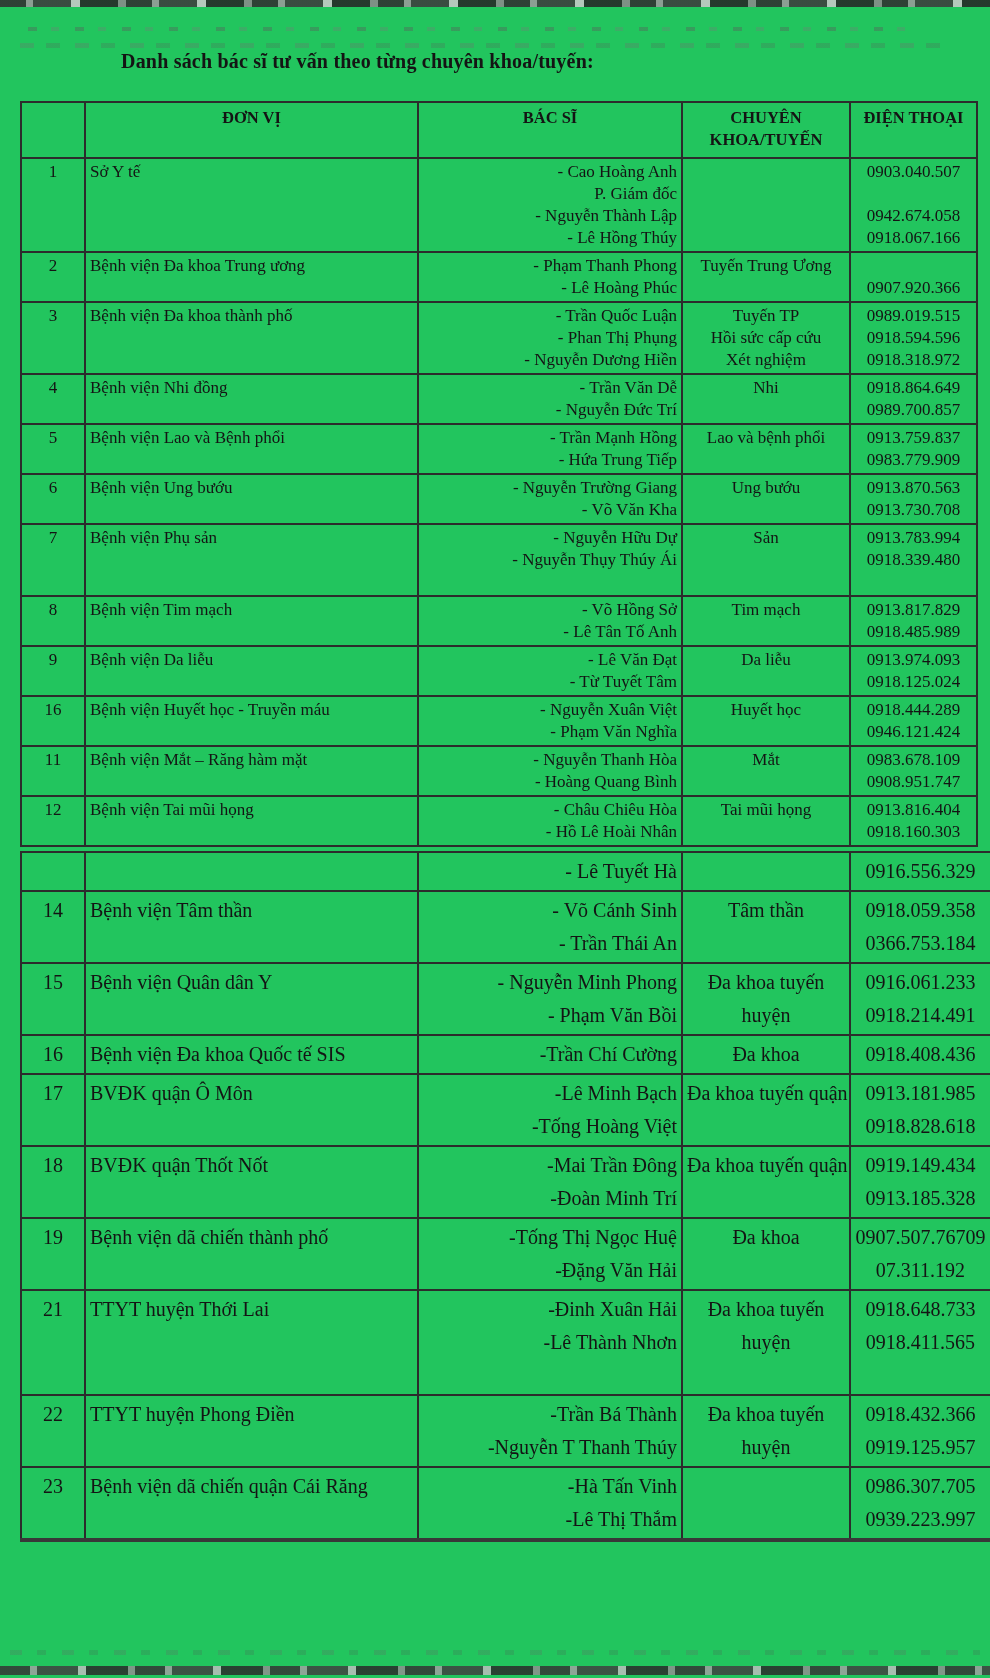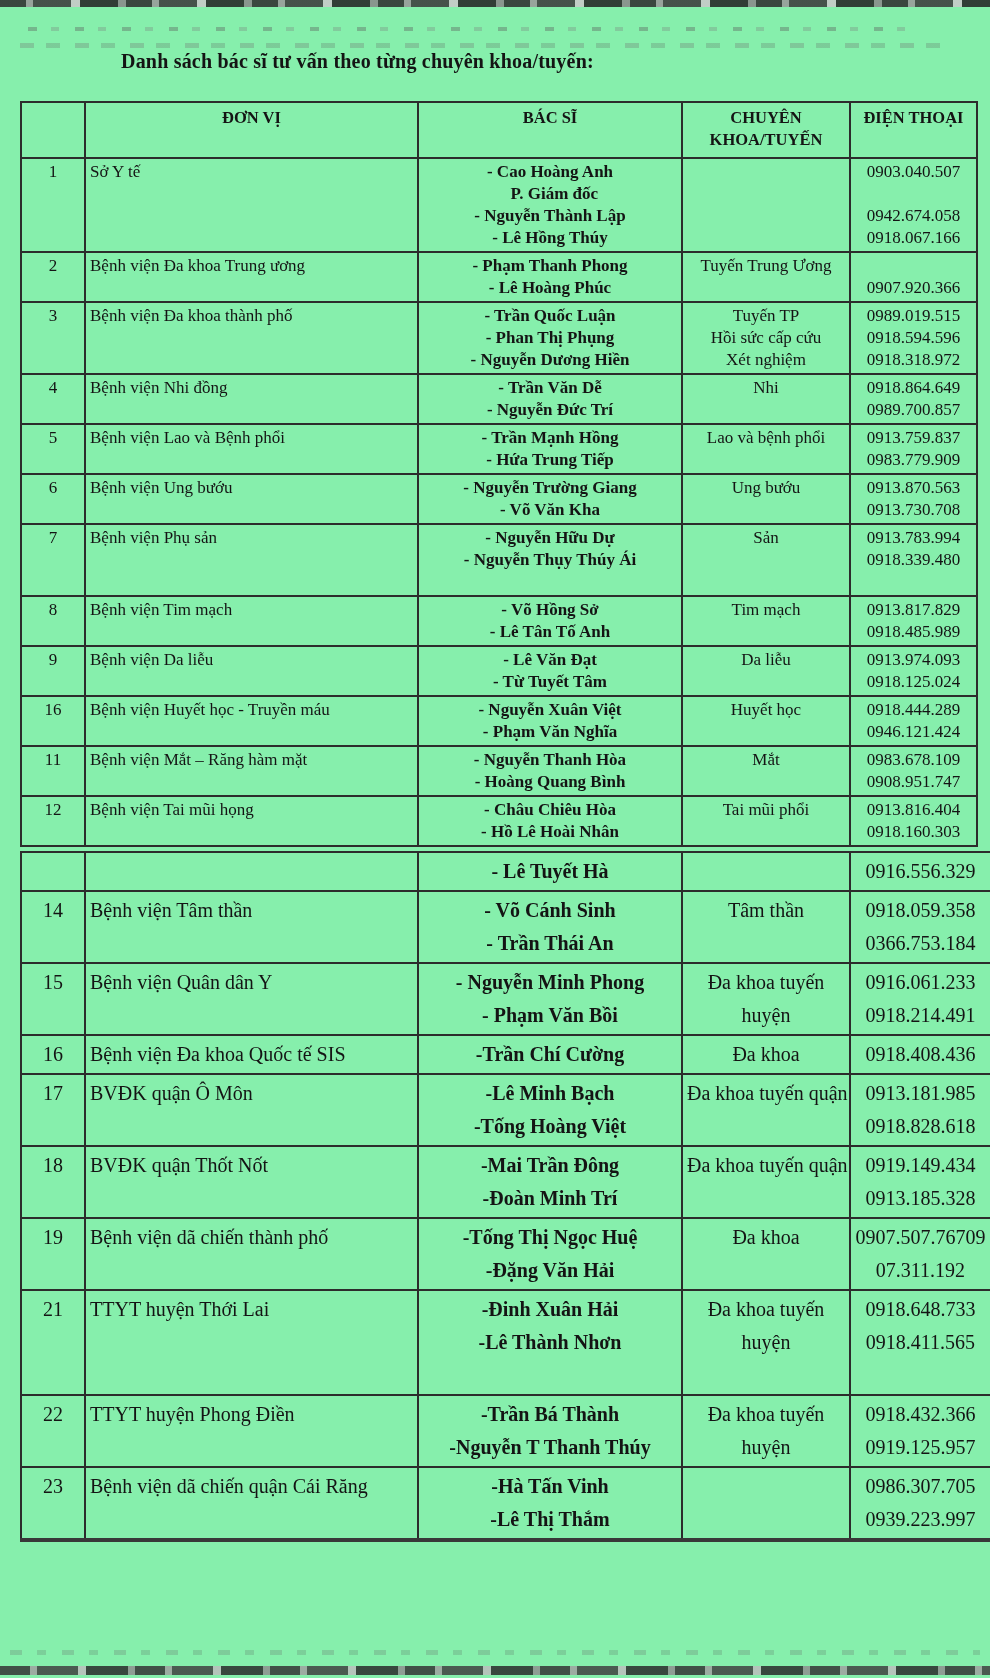--- a/index.html
+++ b/index.html
@@ -1,19 +1,19 @@
 <!DOCTYPE html>
 <html><head>
 <meta charset="utf-8">
 <style>
   html,body{margin:0;padding:0;background:#e8e8e8;}
   .page{
     position:relative;
     width:990px;height:1678px;
-    background:#86efac;
+    background:#22c55e;
     overflow:hidden;
     font-family:"Liberation Serif","DejaVu Serif",serif;
     color:#141414;
   }
   
   .noise{position:absolute;left:0;right:0;pointer-events:none;}
   .noise-top{
     top:0;height:7px;
     background:repeating-linear-gradient(90deg,
       #303030 0 26px,#9a9a9a 26px 33px,#3d3d3d 33px 71px,#c9c9c9 71px 80px,#262626 80px 118px,#8a8a8a 118px 126px);
@@ -62,21 +62,21 @@
   }
   .t1{width:956px;margin:28px 0 0 20px;font-size:17px;}
   .t1 .ln{line-height:22px;min-height:22px;}
   .t1 th{height:48px;}
   .t2{width:970px;margin:4px 0 0 20px;font-size:20px;}
   .t2 .ln{line-height:33px;min-height:33px;}
   .t2 tr:last-child td{border-bottom:4px solid #383838;}
   .ln{white-space:pre;}
   .c-no{text-align:center;}
   .c-unit{text-align:left;padding-left:7px;border-radius:13px;}
-  .c-doc{text-align:center;padding-left:8px;font-weight:bold;}
+  .c-doc{text-align:right;padding-left:8px;}
   .c-spec{text-align:center;margin-left:48px;}
   .c-phone{text-align:center;}
 </style>
 </head>
 <body>
 
 <div class="page">
 
   <div class="noise noise-top"></div>
   <div class="noise ghost-1"></div>
@@ -342,21 +342,21 @@
             <div class="ln">12</div>
           </td>
           <td class="c-unit">
             <div class="ln">Bệnh viện Tai mũi họng</div>
           </td>
           <td class="c-doc">
             <div class="ln">- Châu Chiêu Hòa</div>
             <div class="ln">- Hồ Lê Hoài Nhân</div>
           </td>
           <td class="c-spec">
-            <div class="ln">Tai mũi phổi</div>
+            <div class="ln">Tai mũi họng</div>
             <div class="ln"></div>
           </td>
           <td class="c-phone">
             <div class="ln">0913.816.404</div>
             <div class="ln">0918.160.303</div>
           </td>
         </tr>
       </tbody>
   </table>
 

